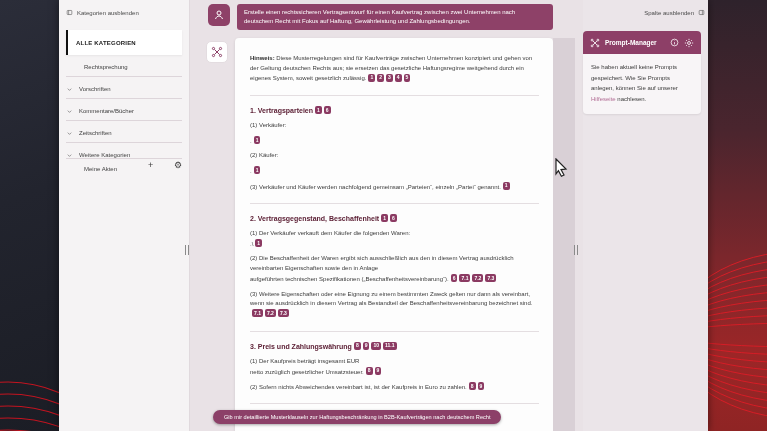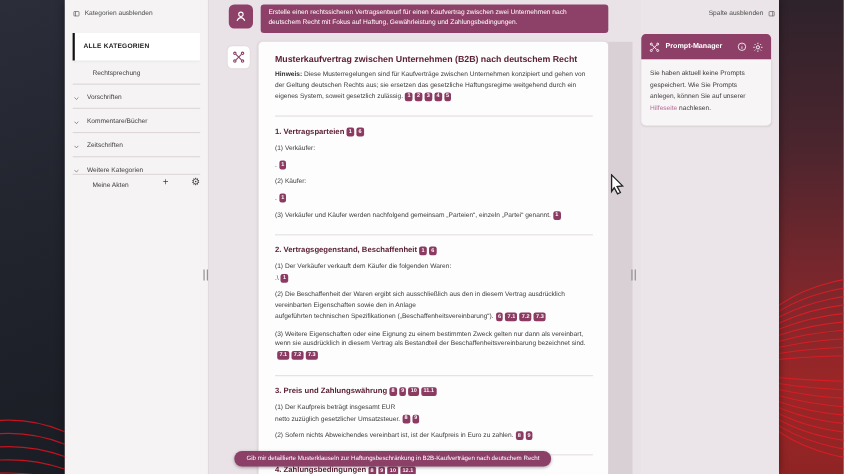--- a/index.html
+++ b/index.html
@@ -179,21 +179,20 @@
         <circle cx="5" cy="5" r="2.2"></circle>
         <circle cx="19" cy="5" r="2.2"></circle>
         <circle cx="5" cy="19" r="2.2"></circle>
         <circle cx="19" cy="19" r="2.2"></circle>
         <path d="M7 7l10 10M17 7L7 17"></path>
       </g>
   </svg>
 </div>
 
 <div class="doc-card">
-  <div class="doc-title">Musterkaufvertrag zwischen Unternehmen (B2B) nach deutschem Recht</div>
   <div class="doc-p"><b>Hinweis:</b><span> Diese Musterregelungen sind für Kaufverträge zwischen Unternehmen konzipiert und gehen von der Geltung deutschen Rechts aus; sie ersetzen das gesetzliche Haftungsregime weitgehend durch ein eigenes System, soweit gesetzlich zulässig.<span class="ref">1</span><span class="ref">2</span><span class="ref">3</span><span class="ref">4</span><span class="ref">5</span></span></div>
 
   <hr class="doc-hr">
   <div class="sec-h">1. Vertragsparteien<span class="ref">1</span><span class="ref">6</span></div>
   <div class="doc-p">(1) Verkäufer:</div>
   <div class="doc-p">.<span class="ref">1</span></div>
   <div class="doc-p">(2) Käufer:</div>
   <div class="doc-p">.<span class="ref">1</span></div>
   <div class="doc-p">(3) Verkäufer und Käufer werden nachfolgend gemeinsam „Parteien“, einzeln „Partei“ genannt.<span class="ref">1</span></div>
 

